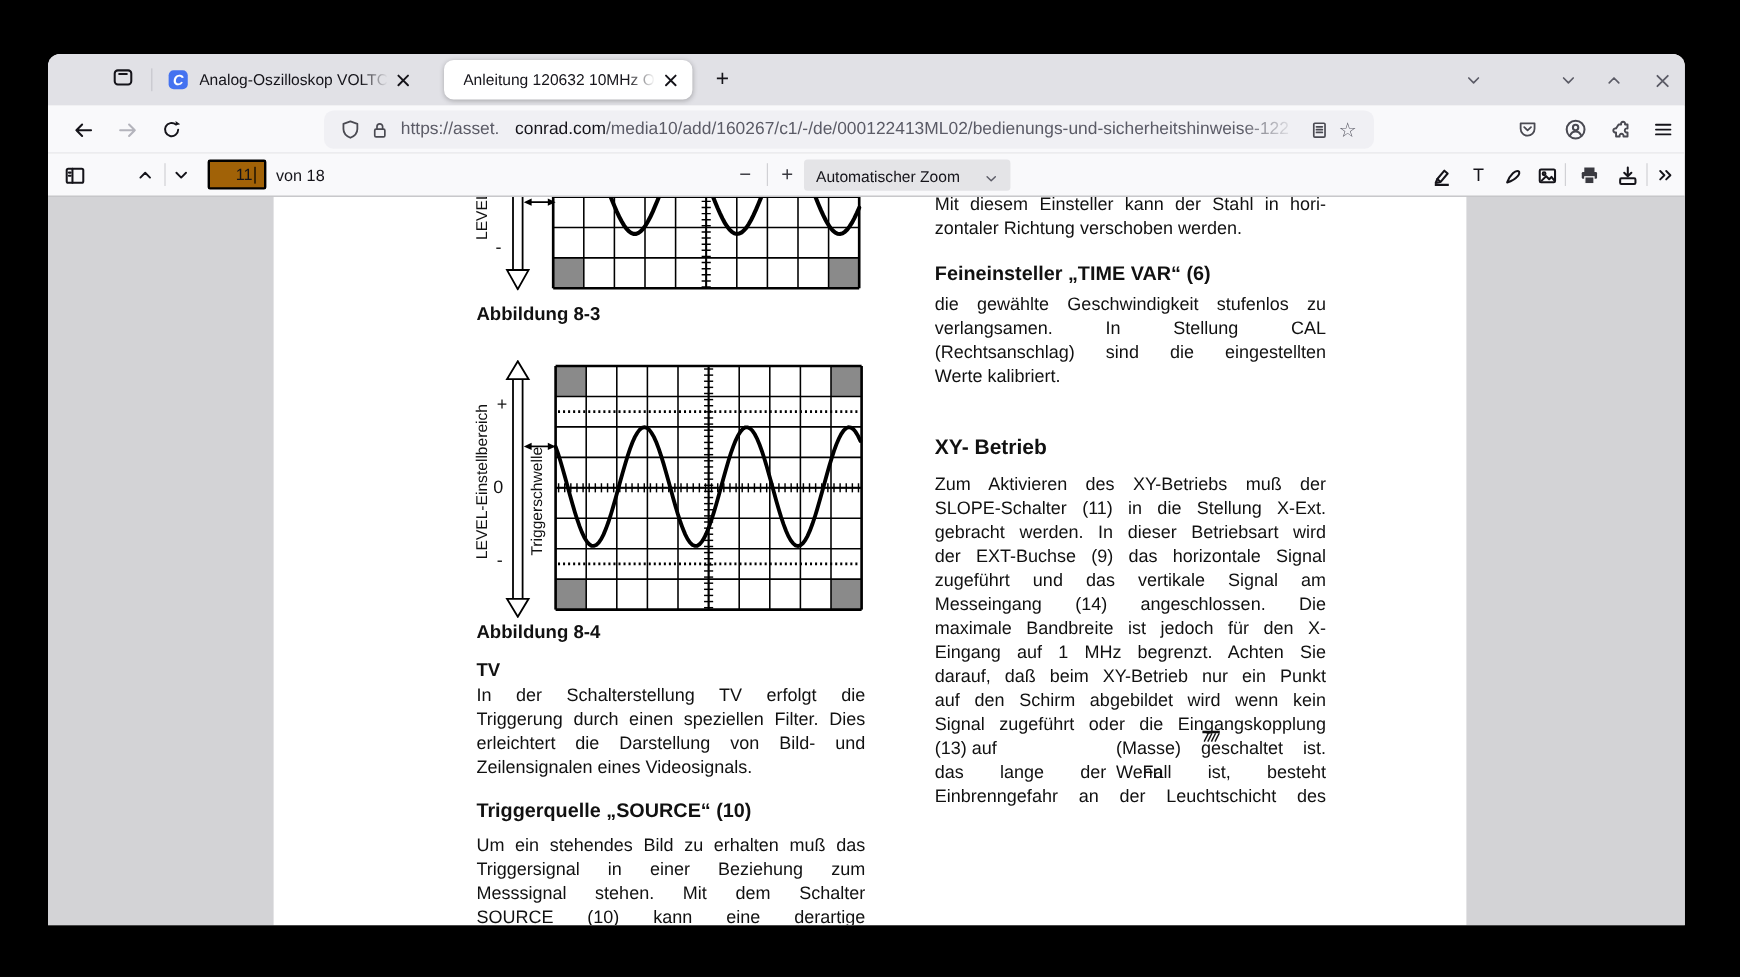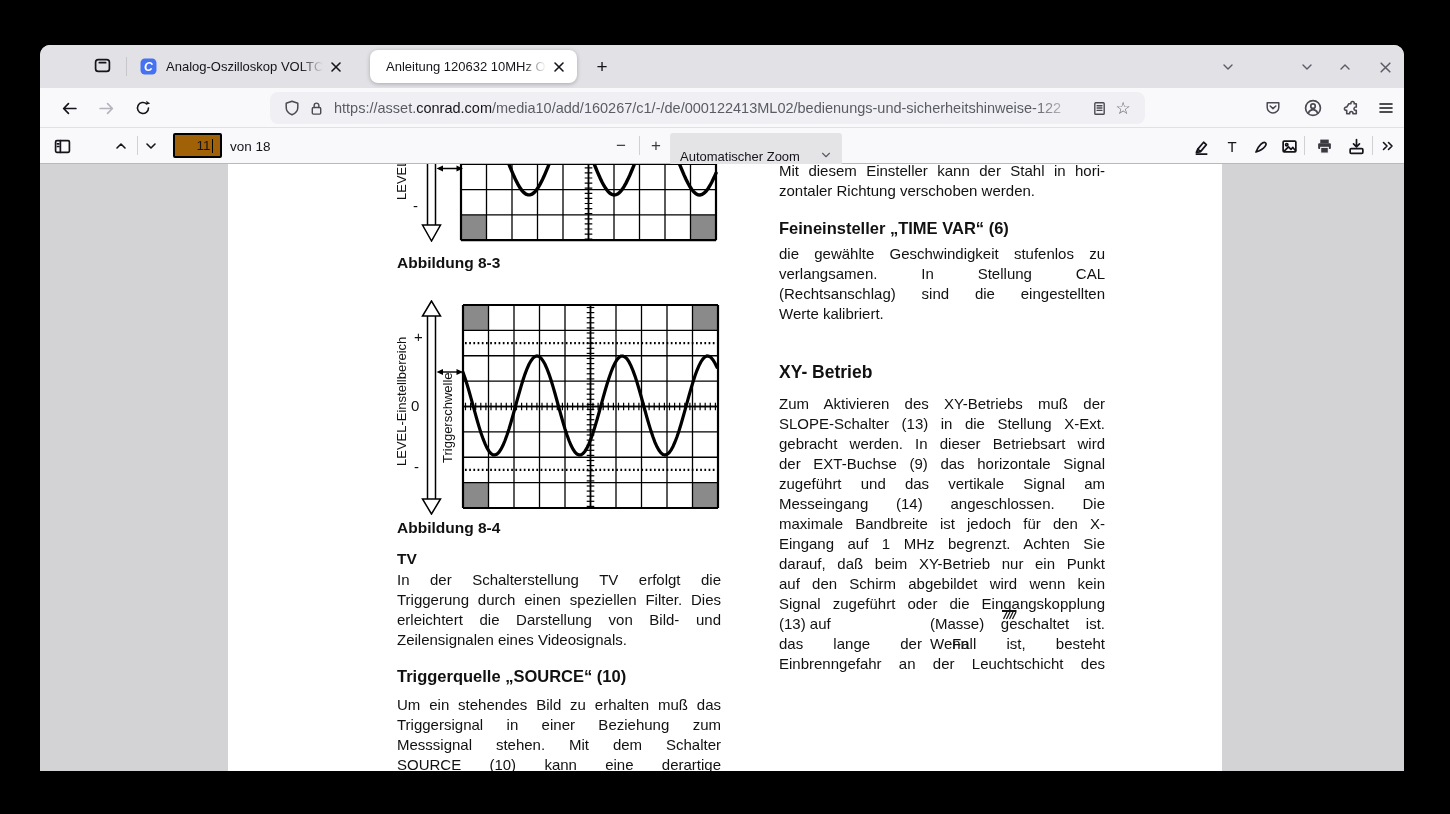--- a/index.html
+++ b/index.html
@@ -17,30 +17,30 @@
     -webkit-mask-image:linear-gradient(90deg,#000 84%,transparent 98%);mask-image:linear-gradient(90deg,#000 84%,transparent 98%);}
   .tabclose{width:20px;height:20px;display:flex;align-items:center;justify-content:center;border-radius:4px;flex:none;}
   .newtab{position:absolute;left:548px;top:8px;width:28px;height:28px;display:flex;align-items:center;justify-content:center;font-size:19px;color:#15141a;border-radius:4px;}
   .tbicon{position:absolute;top:9px;width:26px;height:26px;display:flex;align-items:center;justify-content:center;border-radius:4px;}
   
   .navbar{position:absolute;left:0;top:43px;width:100%;height:40px;background:#f9f9fb;border-bottom:1px solid #e3e3e6;}
   .navbtn{position:absolute;top:5px;width:30px;height:30px;display:flex;align-items:center;justify-content:center;border-radius:4px;}
   .urlbar{position:absolute;left:230px;top:4px;width:875px;height:32px;background:#f0f0f4;border-radius:8px;display:flex;align-items:center;padding:0 10px;}
   .urltext{flex:1;font-size:14.5px;color:#5b5b66;white-space:nowrap;overflow:hidden;
     -webkit-mask-image:linear-gradient(90deg,#000 93%,transparent 99%);mask-image:linear-gradient(90deg,#000 93%,transparent 99%);}
-  .urltext .dom{color:#15141a;}
+  .urltext .dom{color:#15141a;margin-left:13px;}
   .uicon{width:24px;height:24px;display:flex;align-items:center;justify-content:center;flex:none;}
   
   .pdfbar{position:absolute;left:0;top:83px;width:100%;height:36px;background:#f9f9fb;border-bottom:1px solid #b9b9bb;box-shadow:0 1px 2px rgba(0,0,0,.12);}
   .pbtn{position:absolute;top:4px;width:28px;height:28px;display:flex;align-items:center;justify-content:center;border-radius:3px;}
   .psep{position:absolute;top:8px;width:1px;height:19px;background:#d1d1d5;}
   .pageinput{position:absolute;left:133px;top:5px;width:49px;height:25px;background:#a16207;border:2px solid #000000;border-radius:2px;display:flex;align-items:center;justify-content:flex-end;padding:0 7px;font-size:13.5px;color:#15141a;}
   .caret{display:inline-block;width:1.5px;height:14px;background:#000;margin-left:1px;}
   .pagecount{position:absolute;left:190px;top:0;height:36px;display:flex;align-items:center;font-size:13.5px;color:#15141a;}
-  .zoomsel{position:absolute;left:630px;top:5px;width:172px;height:26px;background:#e4e4e7;border-radius:3px;display:flex;align-items:flex-start;padding:16px 10px;font-size:13px;color:#15141a;}
+  .zoomsel{position:absolute;left:630px;top:5px;width:172px;height:26px;background:#e4e4e7;border-radius:3px;display:flex;align-items:flex-end;padding:4px 10px;font-size:13px;color:#15141a;}
   .zoomsel .zl{flex:1;}
   .pm{font-size:17px;color:#3a3a40;}
   
   .content{position:absolute;left:0;top:119px;width:100%;height:607px;background:#d3d3d6;overflow:hidden;}
   .page{position:absolute;left:188px;top:0;width:994px;height:607px;background:#fff;overflow:hidden;color:#111;}
   .abs{position:absolute;}
   .cap{font-size:15.5px;font-weight:bold;color:#111;}
   .h-sm{font-size:15.5px;font-weight:bold;}
   .h-md{font-size:16.5px;font-weight:bold;}
   .h-lg{font-size:17.5px;font-weight:bold;text-align:right;}
@@ -487,21 +487,21 @@
             <div class="jline">die gewählte Geschwindigkeit stufenlos zu</div>
             <div class="jline">verlangsamen. In Stellung CAL</div>
             <div class="jline">(Rechtsanschlag) sind die eingestellten</div>
             <div class="jline plain">Werte kalibriert.</div>
           </div>
 
     <div class="h-lg abs" style="left:551px;top:198px">XY- Betrieb</div>
     <div class="body-col abs" style="left:551px;top:230px;width:326px">
       <div>
               <div class="jline">Zum Aktivieren des XY-Betriebs muß der</div>
-              <div class="jline">SLOPE-Schalter (13) in die Stellung X-Ext.</div>
+              <div class="jline">SLOPE-Schalter (11) in die Stellung X-Ext.</div>
               <div class="jline">gebracht werden. In dieser Betriebsart wird</div>
               <div class="jline">der EXT-Buchse (9) das horizontale Signal</div>
               <div class="jline">zugeführt und das vertikale Signal am</div>
               <div class="jline">Messeingang (14) angeschlossen. Die</div>
               <div class="jline">maximale Bandbreite ist jedoch für den X-</div>
               <div class="jline">Eingang auf 1 MHz begrenzt. Achten Sie</div>
               <div class="jline">darauf, daß beim XY-Betrieb nur ein Punkt</div>
               <div class="jline">auf den Schirm abgebildet wird wenn kein</div>
               <div class="jline">Signal zugeführt oder die Eingangskopplung</div>
             </div>

